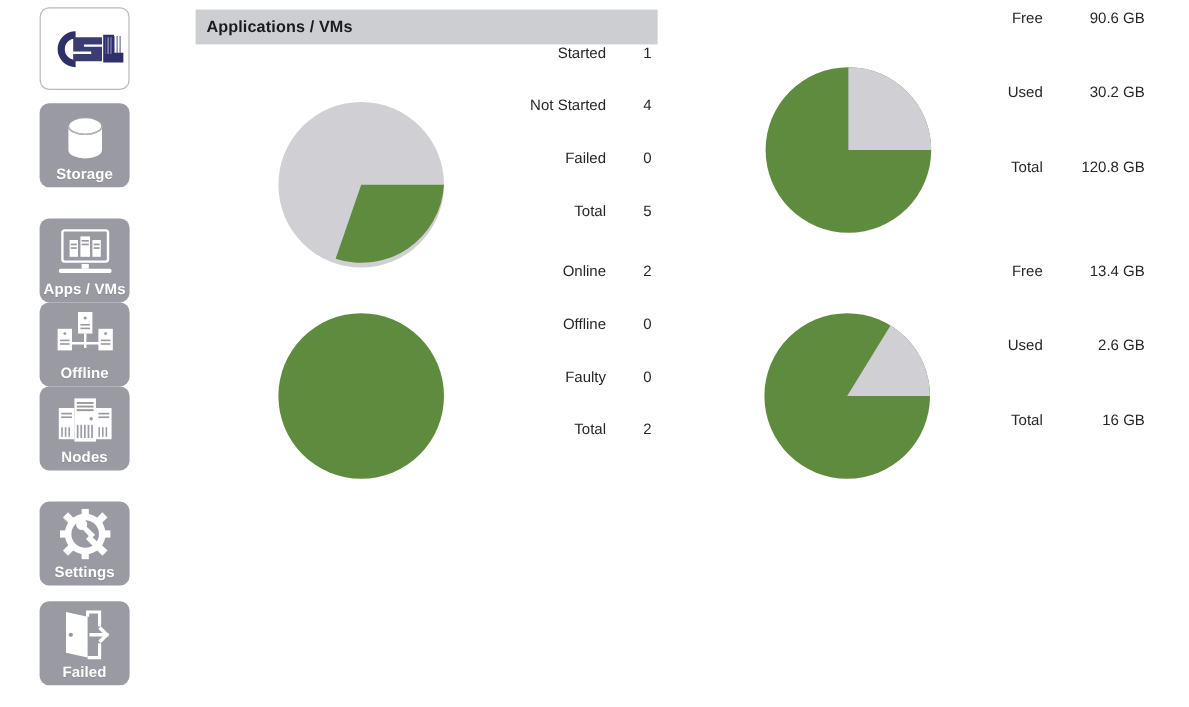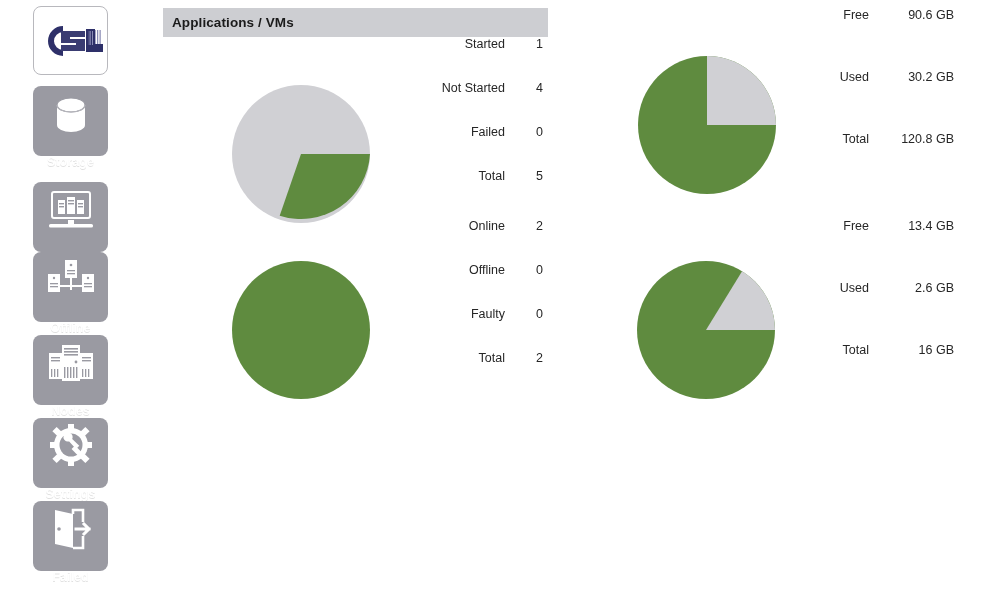--- a/index.html
+++ b/index.html
@@ -48,21 +48,21 @@
   .tile-icon {
     width: 56px;
     height: 44px;
     display: block;
   }
   .tile-label {
     color: #ffffff;
     font-size: 12.5px;
     font-weight: bold;
     line-height: 14px;
-    margin-top: 19px;
+    margin-top: 2px;
     letter-spacing: 0.1px;
     text-shadow: 0 1px 0 rgba(0,0,0,0.12);
   }
   .logo-svg { width: 64px; height: 42px; display:block; }
 
   
   .panel {
     position: absolute;
   }
   .panel-header {
@@ -189,21 +189,21 @@
         <rect x="7" y="28" width="8" height="1.3" fill="#9a9aa2"></rect>
         <rect x="39" y="16" width="12" height="18" fill="#ffffff"></rect>
         <circle cx="45" cy="20" r="1.2" fill="#9a9aa2"></circle>
         <rect x="41" y="25" width="8" height="1.3" fill="#9a9aa2"></rect>
         <rect x="41" y="28" width="8" height="1.3" fill="#9a9aa2"></rect>
       </svg>
     </span>
     <span class="tile-label">Offline</span>
   </div>
 
-  <div class="tile" style="top:335px;">
+  <div class="tile" style="top:322px;">
     <span class="tile-icon">
       <svg viewBox="0 0 56 44" width="56" height="44" xmlns="http://www.w3.org/2000/svg">
         <rect x="6" y="12" width="13" height="26" fill="#ffffff"></rect>
         <rect x="8" y="16" width="9" height="1.4" fill="#9a9aa2"></rect>
         <rect x="8" y="19" width="9" height="1.4" fill="#9a9aa2"></rect>
         <g fill="#9a9aa2">
             <rect x="8" y="28" width="1.3" height="8"></rect>
             <rect x="11" y="28" width="1.3" height="8"></rect>
             <rect x="14" y="28" width="1.3" height="8"></rect>
           </g>

